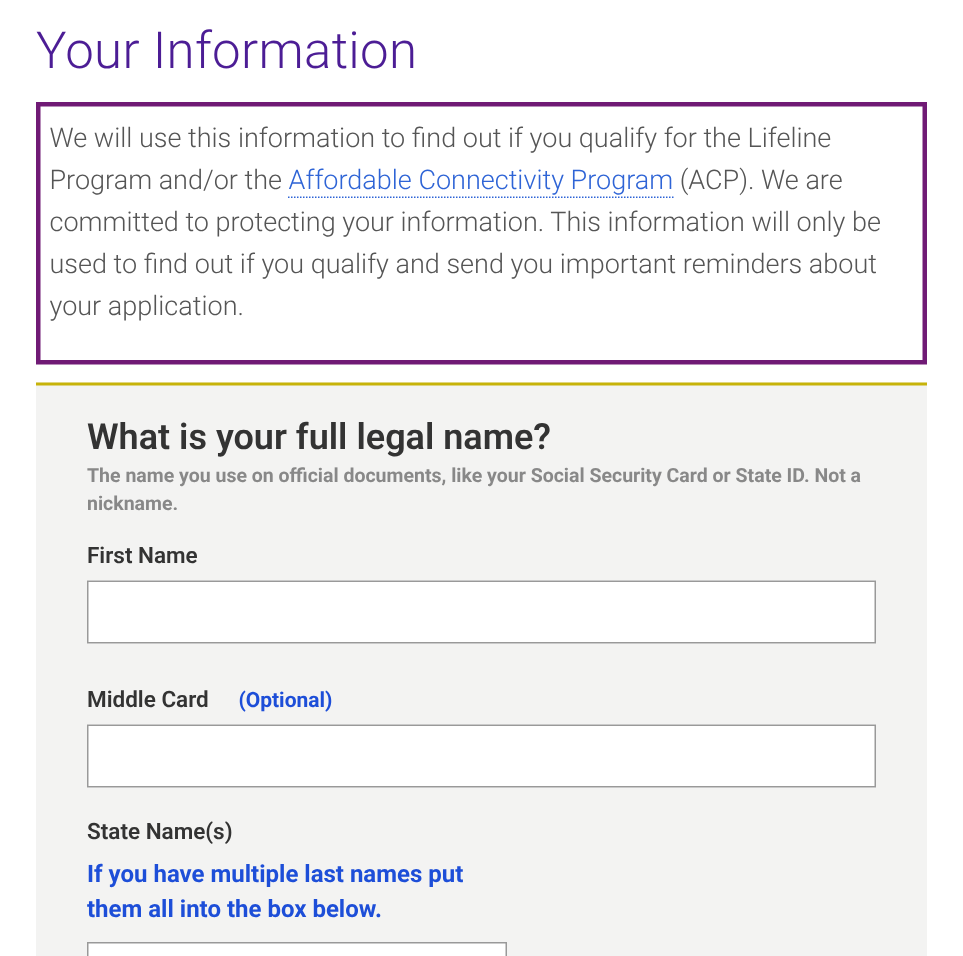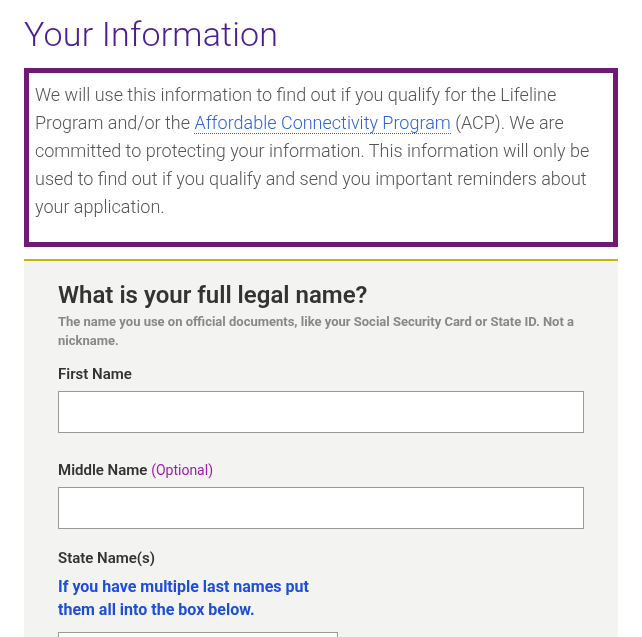--- a/index.html
+++ b/index.html
@@ -13,21 +13,21 @@
     padding: 14px 24px 0 24px;
   }
   h1.page-title {
     font-size: 34px;
     font-weight: 300;
     color: #4c1d95;
     margin-bottom: 14px;
     letter-spacing: 0.2px;
   }
   .intro-box {
-    border: 5px solid #701a75;
+    border: 3px solid #701a75;
     padding: 8px 0 22px 6px;
     margin-bottom: 12px;
   }
   .intro-text {
     font-size: 18px;
     line-height: 1.55;
     color: #555;
     font-weight: 300;
   }
   .acp-link {
@@ -65,23 +65,24 @@
   }
   .field.half { max-width: 280px; }
   .label {
     font-size: 15px;
     font-weight: 600;
     color: #333;
     display: block;
     margin-bottom: 8px;
   }
   .optional {
-    font-weight: 400;
-    color: #a21caf;
+    font-weight: 700;
+    color: #1d4ed8;
     font-size: 14px;
+    margin-left: 16px;
   }
   .sub-helper {
     font-size: 16px;
     color: #1d4ed8;
     line-height: 1.45;
     font-weight: 700;
     margin-bottom: 10px;
   }
   input.text-input {
     width: 100%;
@@ -108,21 +109,21 @@
     <div class="question">What is your full legal name?</div>
     <div class="helper">The name you use on official documents, like your Social Security Card or State ID. Not a nickname.</div>
 
     <div class="row">
       <div class="field">
         <label class="label">First Name</label>
         <input type="text" class="text-input" value="" style="">
       </div>
       <div class="field">
         <label class="label">
-          <span>Middle Name</span>
+          <span>Middle Card</span>
           <span class="optional">(Optional)</span>
         </label>
         <input type="text" class="text-input" value="" style="">
       </div>
     </div>
 
     <div class="row">
       <div class="field half">
         <label class="label">State Name(s)</label>
         <div class="sub-helper">If you have multiple last names put them all into the box below.</div>

